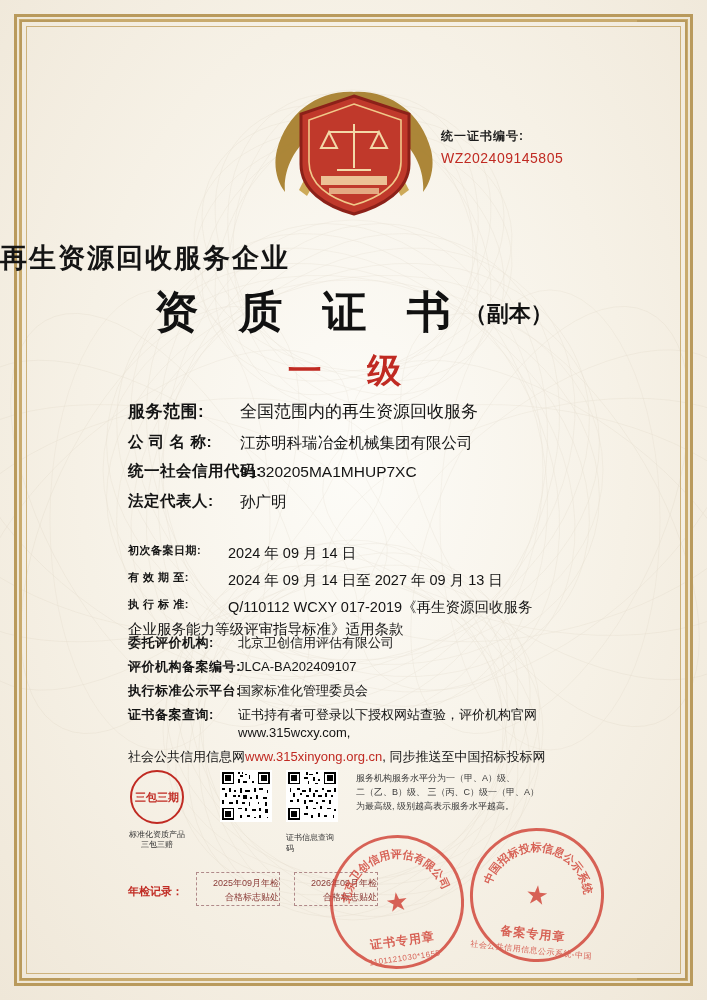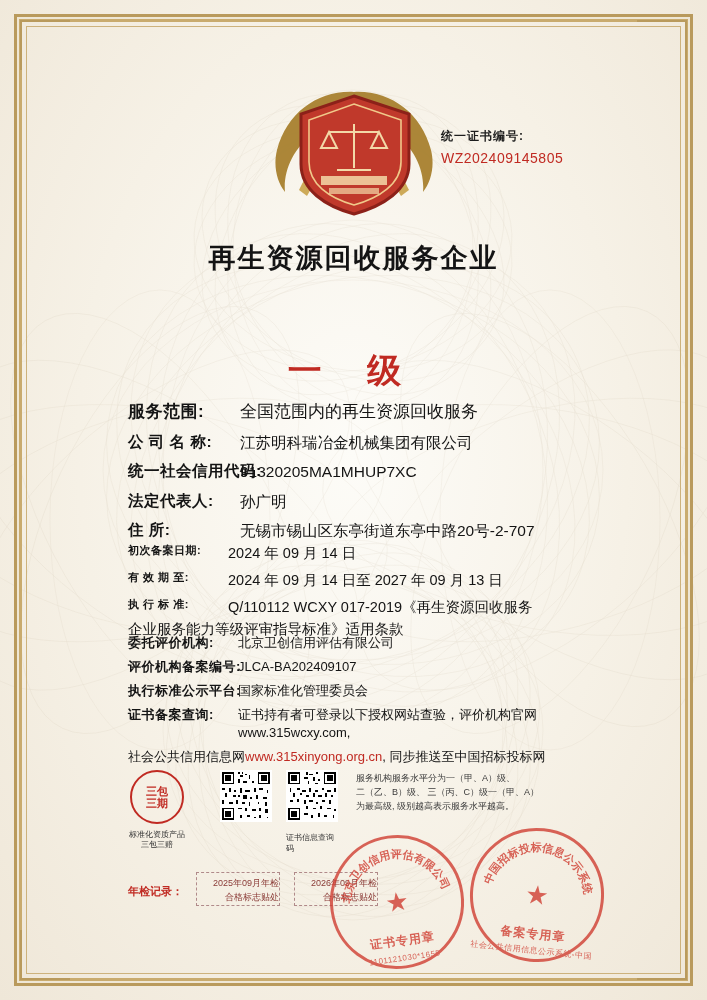--- a/index.html
+++ b/index.html
@@ -44,21 +44,21 @@
   
   .emblem{position:absolute;left:50%;top:72px;transform:translateX(-50%);}
 
   .cert-no{
     position:absolute;right:56px;top:128px;text-align:left;width:210px;
   }
   .cert-no .lbl{font-size:12px;color:#1d1d1d;font-weight:bold;letter-spacing:1px;}
   .cert-no .val{font-size:14px;color:#c02a22;margin-top:5px;letter-spacing:.5px;}
 
   .title-sub{
-    position:absolute;width:100%;top:240px;text-align:center;
+    position:absolute;width:100%;top:240px;text-align:left;
     font-size:27px;font-weight:bold;color:#141414;letter-spacing:2px;
   }
   .title-main{
     position:absolute;width:100%;top:283px;text-align:center;
     color:#111;
   }
   .title-main .big{font-size:44px;font-weight:bold;letter-spacing:14px;}
   .title-main .paren{font-size:22px;font-weight:bold;letter-spacing:0;vertical-align:6px;}
   .grade{
     position:absolute;width:100%;top:348px;text-align:center;
@@ -90,21 +90,21 @@
   .red-link{color:#c02a22;}
 
   
   .badges{position:absolute;left:128px;top:770px;width:520px;}
   .badge-seal{
     position:absolute;left:0;top:0;width:58px;text-align:center;
   }
   .seal-circle{
     width:50px;height:50px;border-radius:50%;
     border:2px solid #c02a22;margin:0 auto;
-    display:flex;flex-direction:column;align-items:center;justify-content:center;
+    display:flex;flex-direction:row;align-items:center;justify-content:center;
     color:#c02a22;font-size:11px;font-weight:bold;line-height:1.1;
   }
   .badge-cap{font-size:8px;color:#333;margin-top:6px;line-height:1.3;}
 
   .qr{position:absolute;top:0;width:52px;}
   .qr .code{width:52px;height:52px;}
   .qr .cap{font-size:8px;color:#333;text-align:left;margin-top:6px;}
   .qr.q1{left:92px;}
   .qr.q2{left:158px;}
 
@@ -265,42 +265,41 @@
         <rect x="70" y="116" width="50" height="6" fill="#f3d9a8" opacity=".7"></rect>
       </g>
     </svg>
 
     <div class="cert-no">
       <div class="lbl">统一证书编号:</div>
       <div class="val">WZ202409145805</div>
     </div>
 
     <div class="title-sub">再生资源回收服务企业</div>
+    <div class="title-main">
+      <span class="big">资 质 证 书</span><span class="paren">（副本）</span>
+    </div>
     <div class="grade">一  级</div>
 
     <div class="rows">
       <div class="row scope">
         <div class="k">服务范围:</div>
         <div class="v">全国范围内的再生资源回收服务</div>
       </div>
       <div class="row">
         <div class="k">公 司 名 称:</div>
         <div class="v">江苏明科瑞冶金机械集团有限公司</div>
       </div>
       <div class="row">
         <div class="k">统一社会信用代码:</div>
         <div class="v">91320205MA1MHUP7XC</div>
       </div>
       <div class="row">
         <div class="k">法定代表人:</div>
         <div class="v">孙广明</div>
-      </div>
-      <div class="row">
-        <div class="k">住        所:</div>
-        <div class="v">无锡市锡山区东亭街道东亭中路20号-2-707</div>
       </div>
     </div>
 
     <div class="block2">
       <div class="row">
         <div class="k">初次备案日期:</div>
         <div class="v">2024 年 09 月 14 日</div>
       </div>
       <div class="row">
         <div class="k">有 效 期 至:</div>

